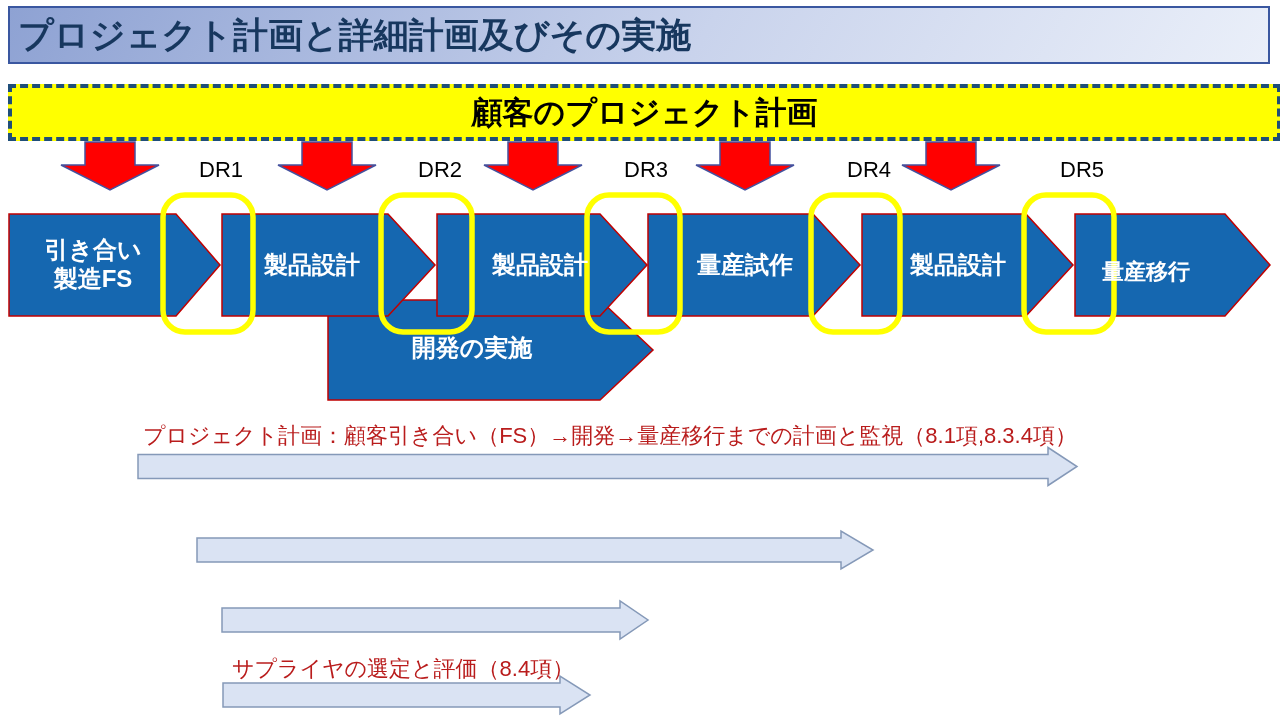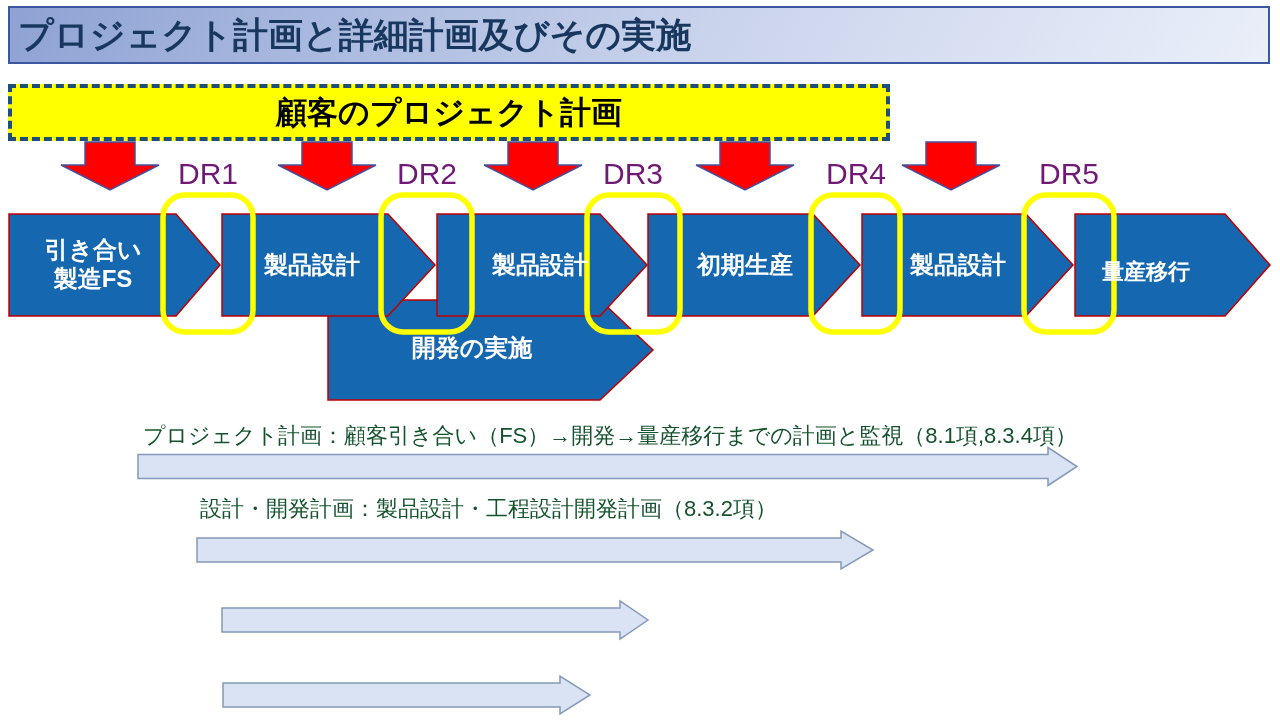--- a/index.html
+++ b/index.html
@@ -10,38 +10,38 @@
   .title-bar{
     position:absolute;left:8px;top:6px;width:1262px;height:58px;box-sizing:border-box;
     border:2px solid #3A57A0;
     background:linear-gradient(120deg,#8EA2D3 0%,#C9D3EC 55%,#EAEFF9 100%);
     display:flex;align-items:center;
   }
   .title-bar .t{
     color:#17375E;font-size:35px;font-weight:bold;padding-left:8px;letter-spacing:0px;white-space:nowrap;
   }
   .banner{
-    position:absolute;left:8px;top:84px;width:882px;height:57px;box-sizing:border-box;
+    position:absolute;left:8px;top:84px;width:1273px;height:57px;box-sizing:border-box;
     background:#FFFF00;border:4px dashed #1F4E79;
     display:flex;align-items:center;justify-content:center;
   }
   .banner .t{color:#000;font-size:31px;font-weight:bold;white-space:nowrap;}
   svg#shape-layer{position:absolute;left:0;top:0;}
   .dr{
     position:absolute;top:157px;transform:translateX(-50%);
-    color:#701a75;font-size:30px;white-space:nowrap;
+    color:#000000;font-size:22px;white-space:nowrap;margin-left:13px;
   }
   .phase-label{
     position:absolute;transform:translate(-50%,-50%);
     color:#FFFFFF;font-size:24px;font-weight:bold;text-align:center;
     white-space:pre-line;line-height:1.2;
   }
   .phase-label.small{font-size:22px;}
   .plan-text{
-    position:absolute;color:#14532d;font-size:22px;white-space:nowrap;
+    position:absolute;color:#b91c1c;font-size:22px;white-space:nowrap;
   }
 </style>
 </head>
 <body>
 
 <div class="slide">
 
   <div class="title-bar">
     <span class="t">プロジェクト計画と詳細計画及びその実施</span>
   </div>
@@ -77,21 +77,21 @@
   <div class="dr" style="left:208px">DR1</div>
   <div class="dr" style="left:427px">DR2</div>
   <div class="dr" style="left:633px">DR3</div>
   <div class="dr" style="left:856px">DR4</div>
   <div class="dr" style="left:1069px">DR5</div>
 
   <div class="phase-label" style="left:93px;top:265px">引き合い
 製造FS</div>
   <div class="phase-label" style="left:312px;top:265px">製品設計</div>
   <div class="phase-label" style="left:540px;top:265px">製品設計</div>
-  <div class="phase-label" style="left:745px;top:265px">初期生産</div>
+  <div class="phase-label" style="left:745px;top:265px">量産試作</div>
   <div class="phase-label" style="left:958px;top:265px">製品設計</div>
   <div class="phase-label small" style="left:1146px;top:272px">量産移行</div>
 
   <div class="phase-label" style="left:472px;top:348px">開発の実施</div>
 
   <div class="plan-text" style="left:143px;top:421px">プロジェクト計画：顧客引き合い（FS）→開発→量産移行までの計画と監視（8.1項,8.3.4項）</div>
-  <div class="plan-text" style="left:200px;top:494px">設計・開発計画：製品設計・工程設計開発計画（8.3.2項）</div>
+  <div class="plan-text" style="left:232px;top:654px">サプライヤの選定と評価（8.4項）</div>
 </div>
 
 </body></html>

